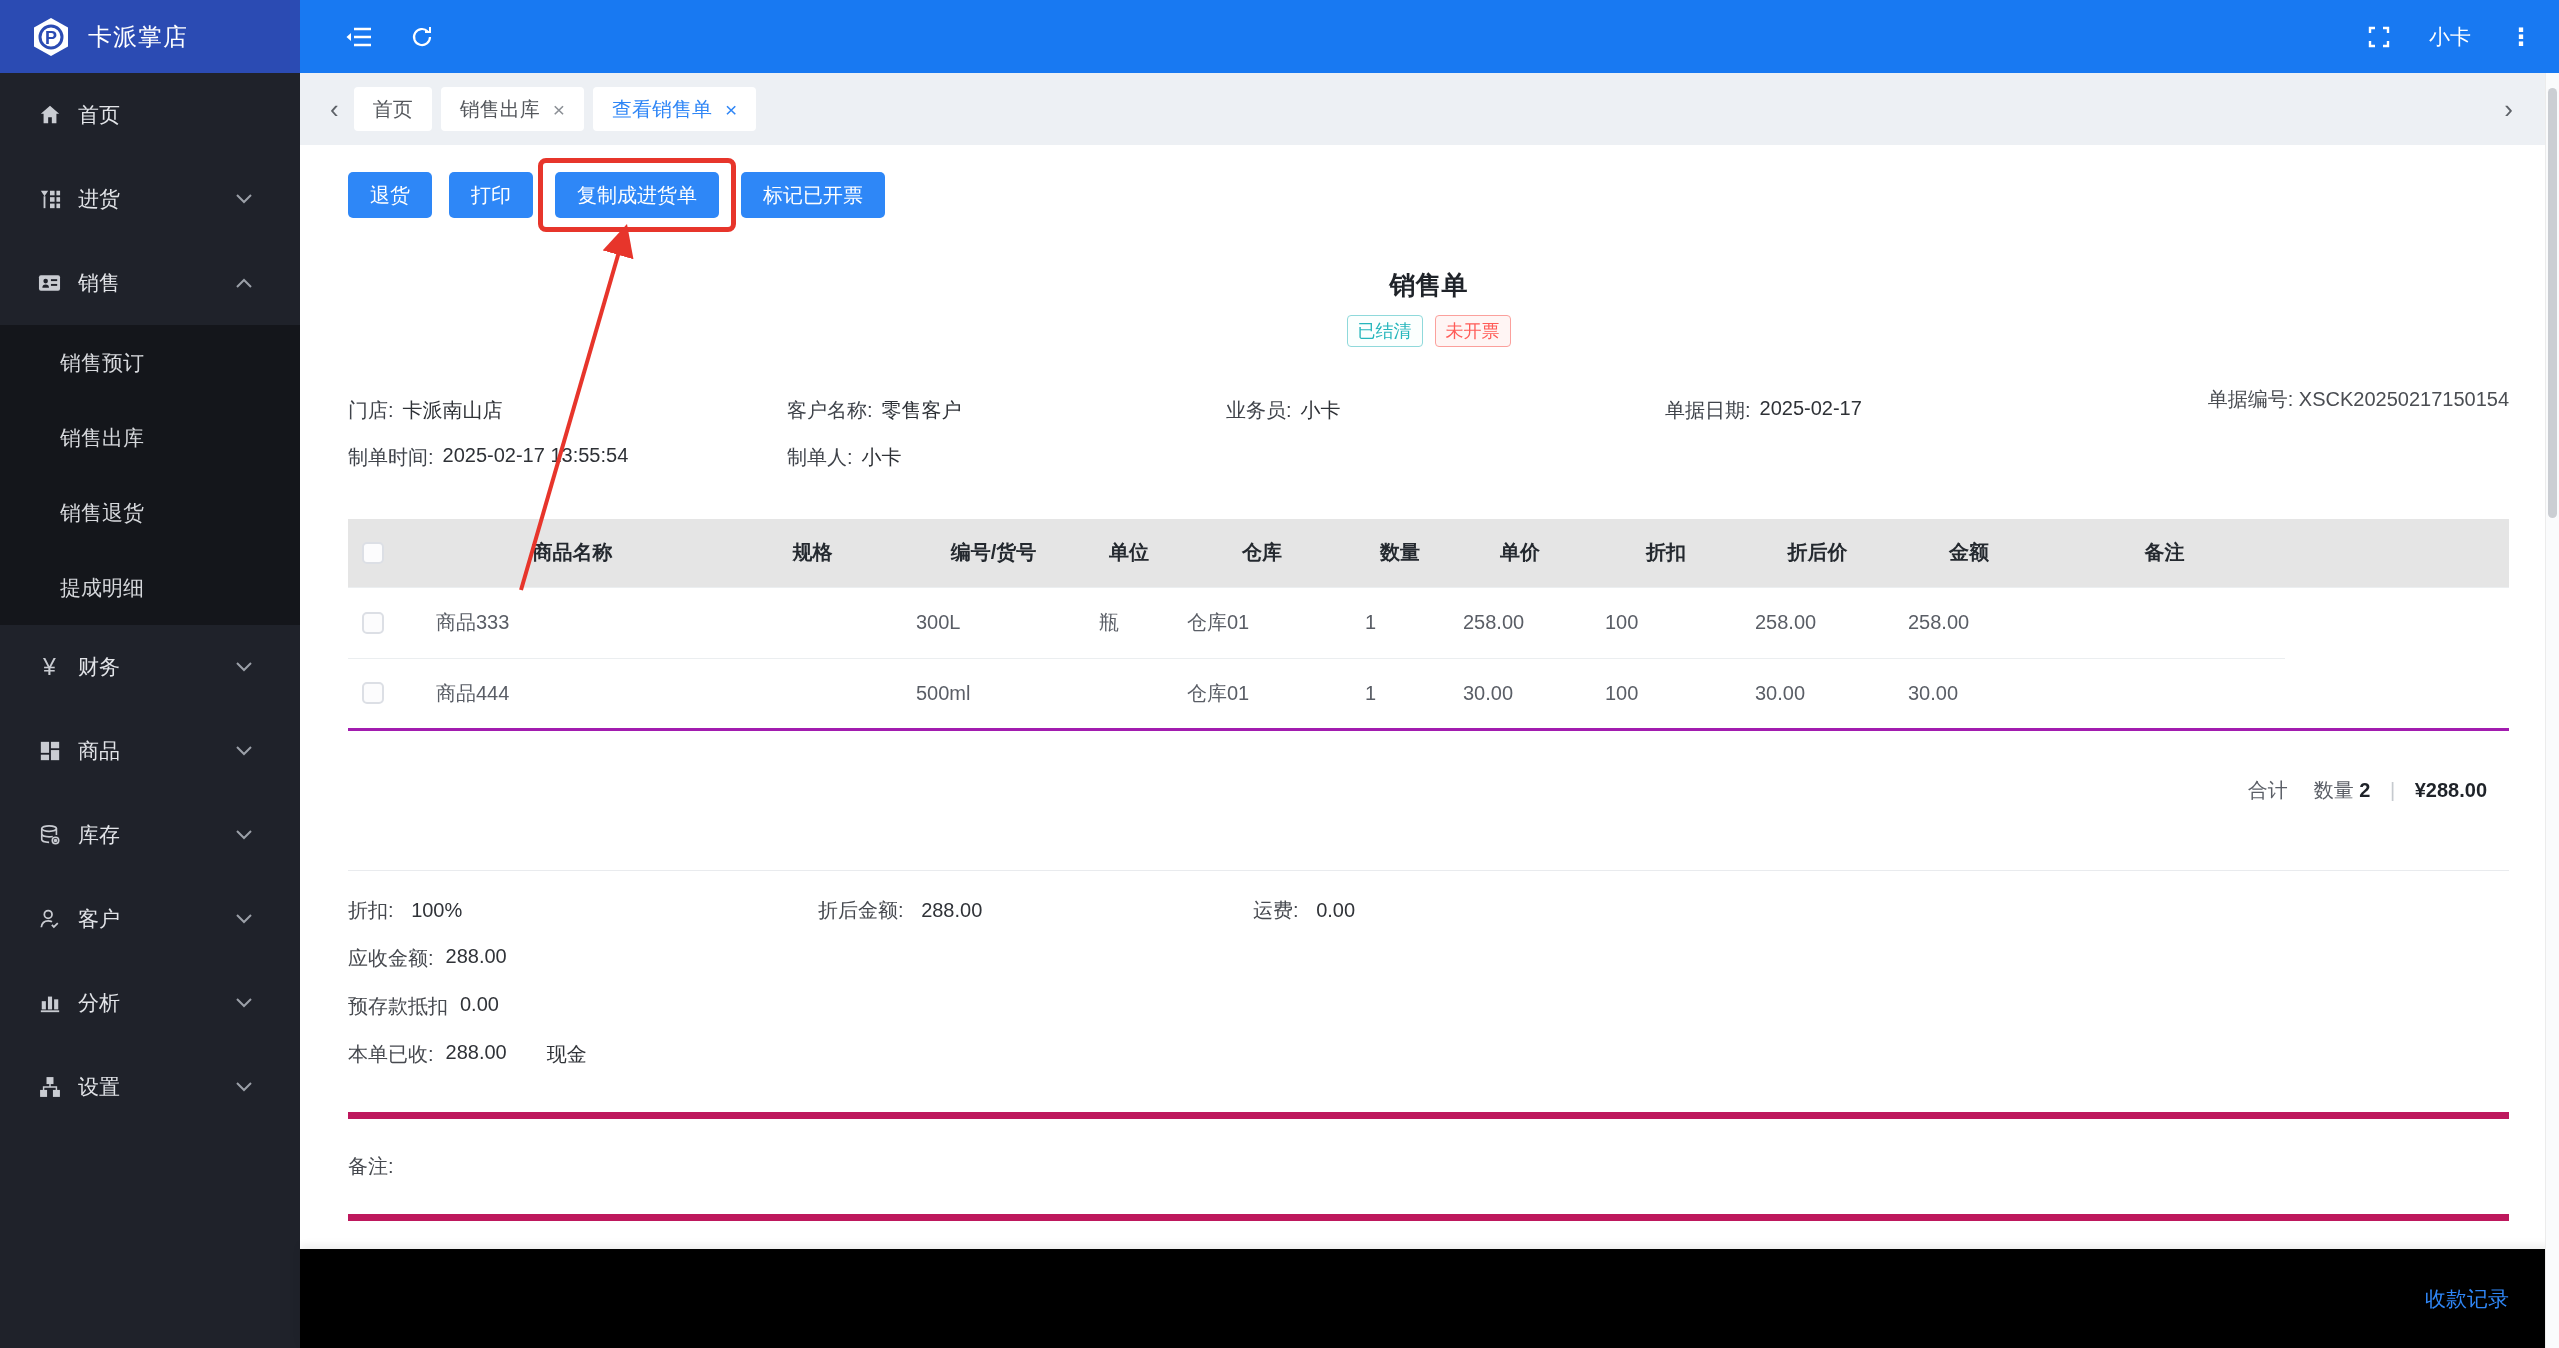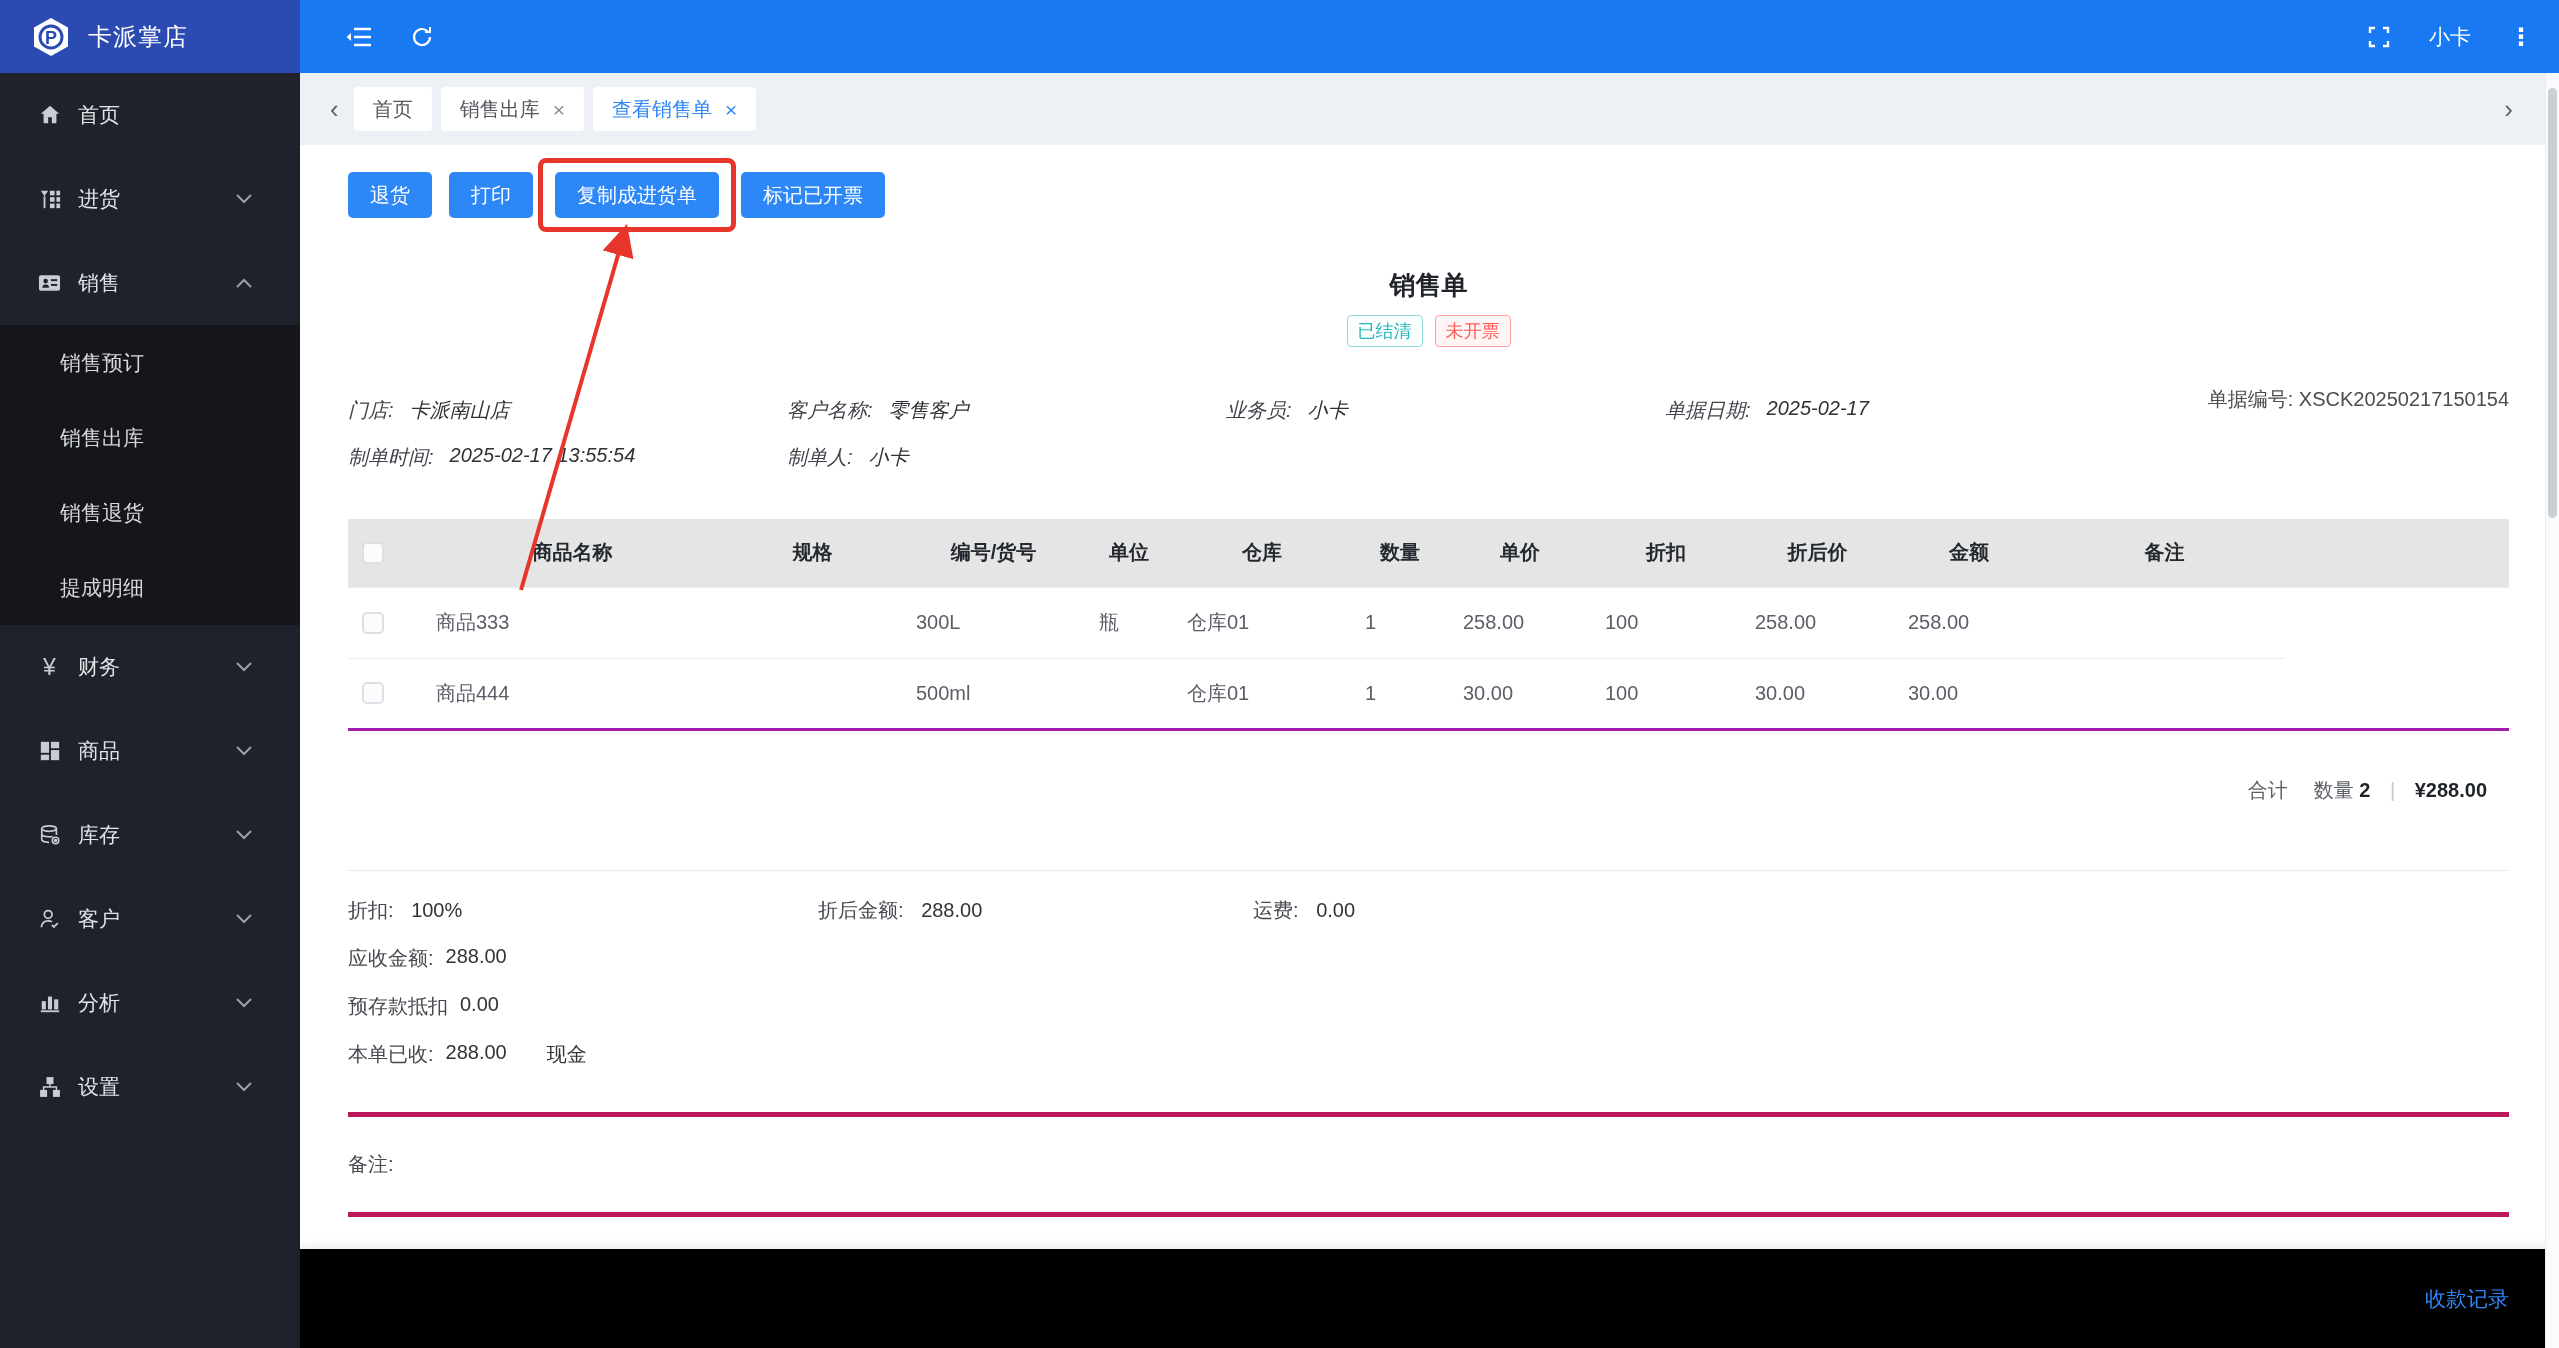--- a/index.html
+++ b/index.html
@@ -51,21 +51,21 @@
   .doc-title { text-align:center; margin-top:50px; font-size:26px; font-weight:bold; color:#1f2329; }
   .badges { display:flex; justify-content:center; gap:12px; margin-top:12px; }
   .badge { font-size:18px; border-radius:4px; padding:3px 10px; border:1px solid; }
   .badge.teal { color:#26b6bc; border-color:#8fd9db; background:#fbfffe; }
   .badge.red { color:#ff5b57; border-color:#fbA09c; background:#fff5f4; }
   .order-no { position:absolute; right:50px; top:118px; font-size:20px; color:#4a4d52; }
 
   .info-row { display:flex; margin-top:0; font-size:20px; color:#3f434a; }
   .info-row.first { margin-top:50px; }
   .info-row.second { margin-top:20px; }
-  .f { display:flex; gap:16px;font-style:italic; }
+  .f { display:flex; gap:9px; }
   .f-w { width:439px; flex:none; }
   .f-val { color:#2e3136; }
 
   
   table.goods { width:100%; border-collapse:collapse; table-layout:fixed; margin-top:48px; font-size:20px; }
   table.goods th { background:#e5e5e5; height:68px; text-align:center; padding:0 14px; font-size:20px; color:#24292f; font-weight:bold; border-bottom:1px solid #ebeef0; }
   table.goods td { height:71px; padding:0 14px; color:#5a5e66; border-bottom:1px solid #ebeef0; background:#fff; }
   table.goods td.filler { border-bottom:none; }
   table.goods tr.last td { border-bottom:3px solid #a21caf; }
   .cb { width:22px; height:22px; border:2px solid #dcdfe5; border-radius:5px; background:#fcfcfd; cursor:pointer; }
@@ -75,21 +75,21 @@
   .totals .sep { color:#c6cacf; margin:0 14px; }
   .totals .qtylab { margin-left:26px; }
 
   .summary { margin-top:66px; border-top:1px solid #e9ebee; padding-top:26px; font-size:20px; color:#46494f; }
   .sum-row { display:flex; margin-bottom:21px; }
   .sum-col1 { width:470px; flex:none; }
   .sum-col2 { width:435px; flex:none; }
   .sum-val { color:#303338; margin-left:12px; }
   .pay-method { margin-left:40px; color:#303338; }
 
-  .sec { border-top:5px solid #be185d; margin-top:44px; padding:34px 0; font-size:20px; color:#46494f; }
+  .sec { border-top:7px solid #be185d; margin-top:44px; padding:34px 0; font-size:20px; color:#46494f; }
   .sec.imgs { margin-top:0; padding:40px 0 60px 0; }
 
   
   .annot { position:absolute; left:0; top:0; width:100%; height:100%; pointer-events:none; z-index:40; }
 
   
   .footer { height:99px; flex:none; background:#000000; box-shadow:0 -4px 8px rgba(0,0,0,.07); display:flex; align-items:center; justify-content:flex-end; padding-right:50px; position:relative; z-index:30; }
   .pay-link { color:#2f86f6; font-size:21px; cursor:pointer; }
 
   

